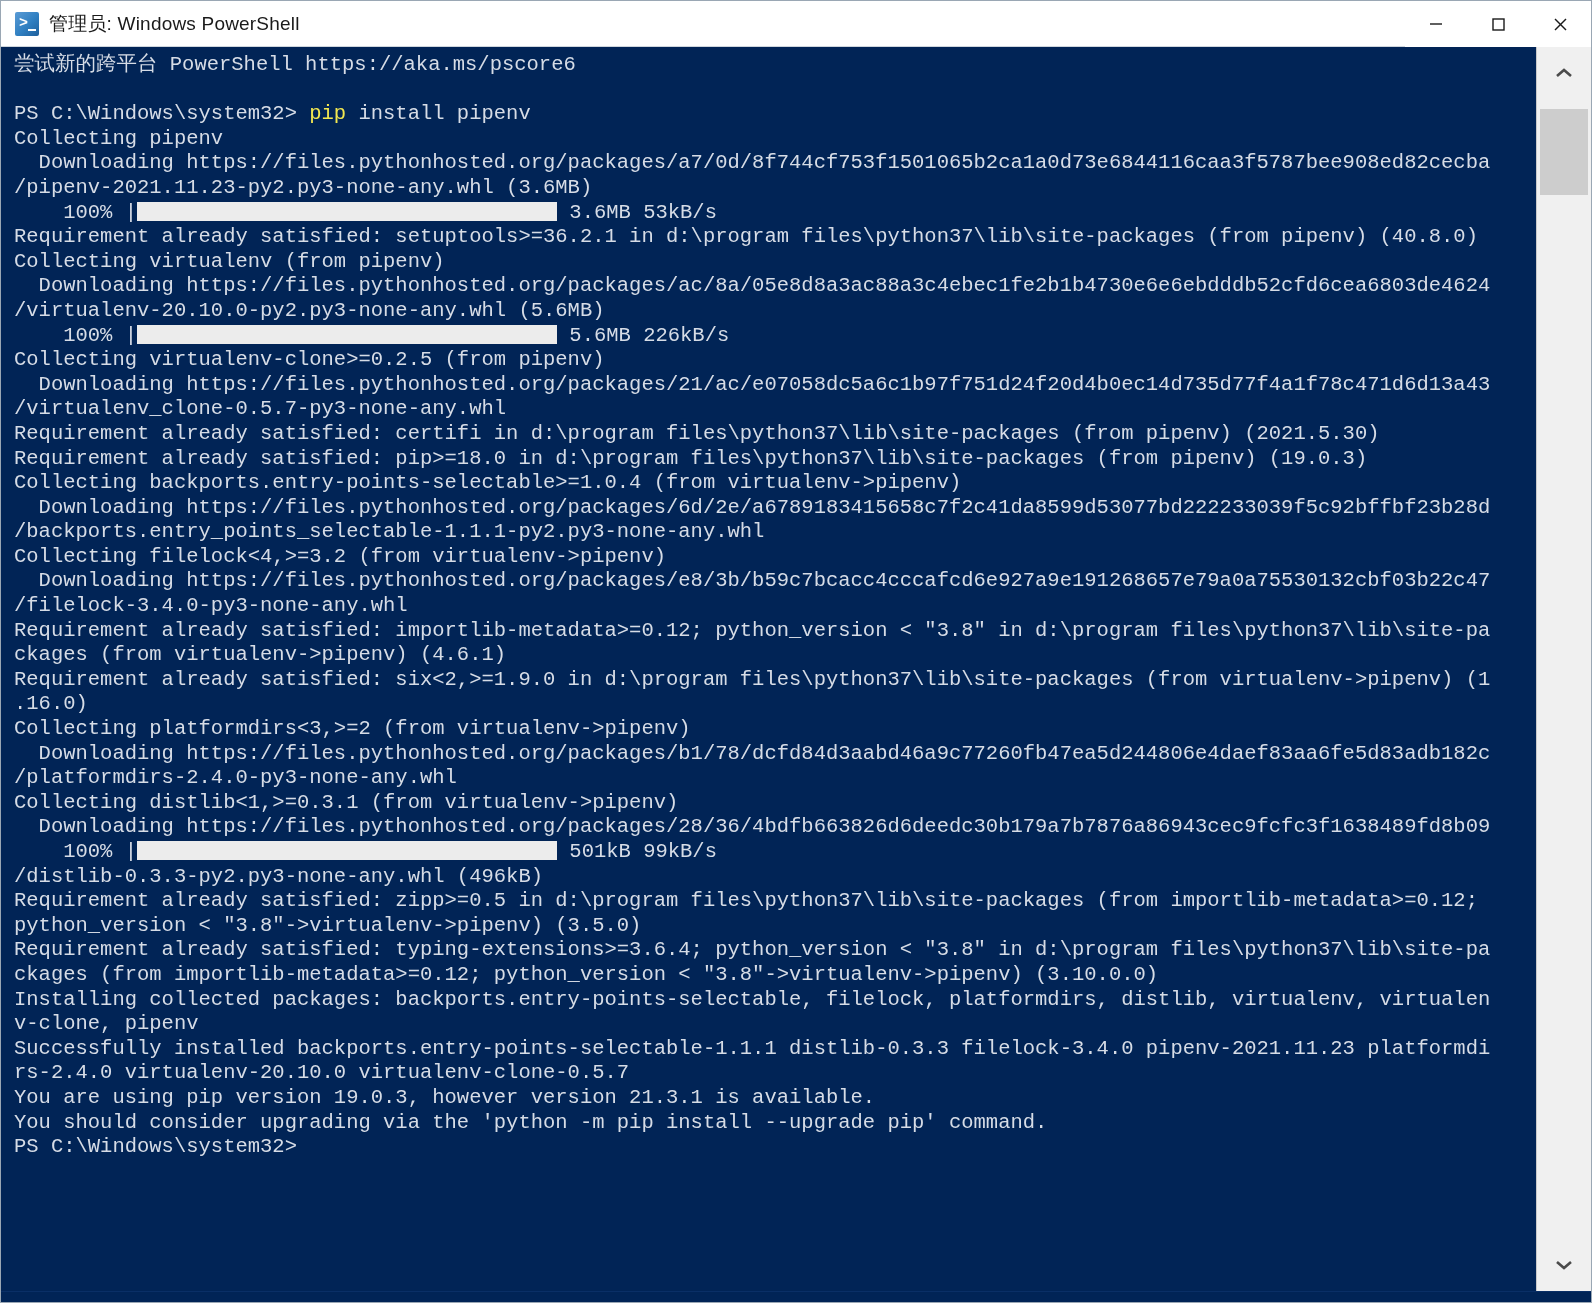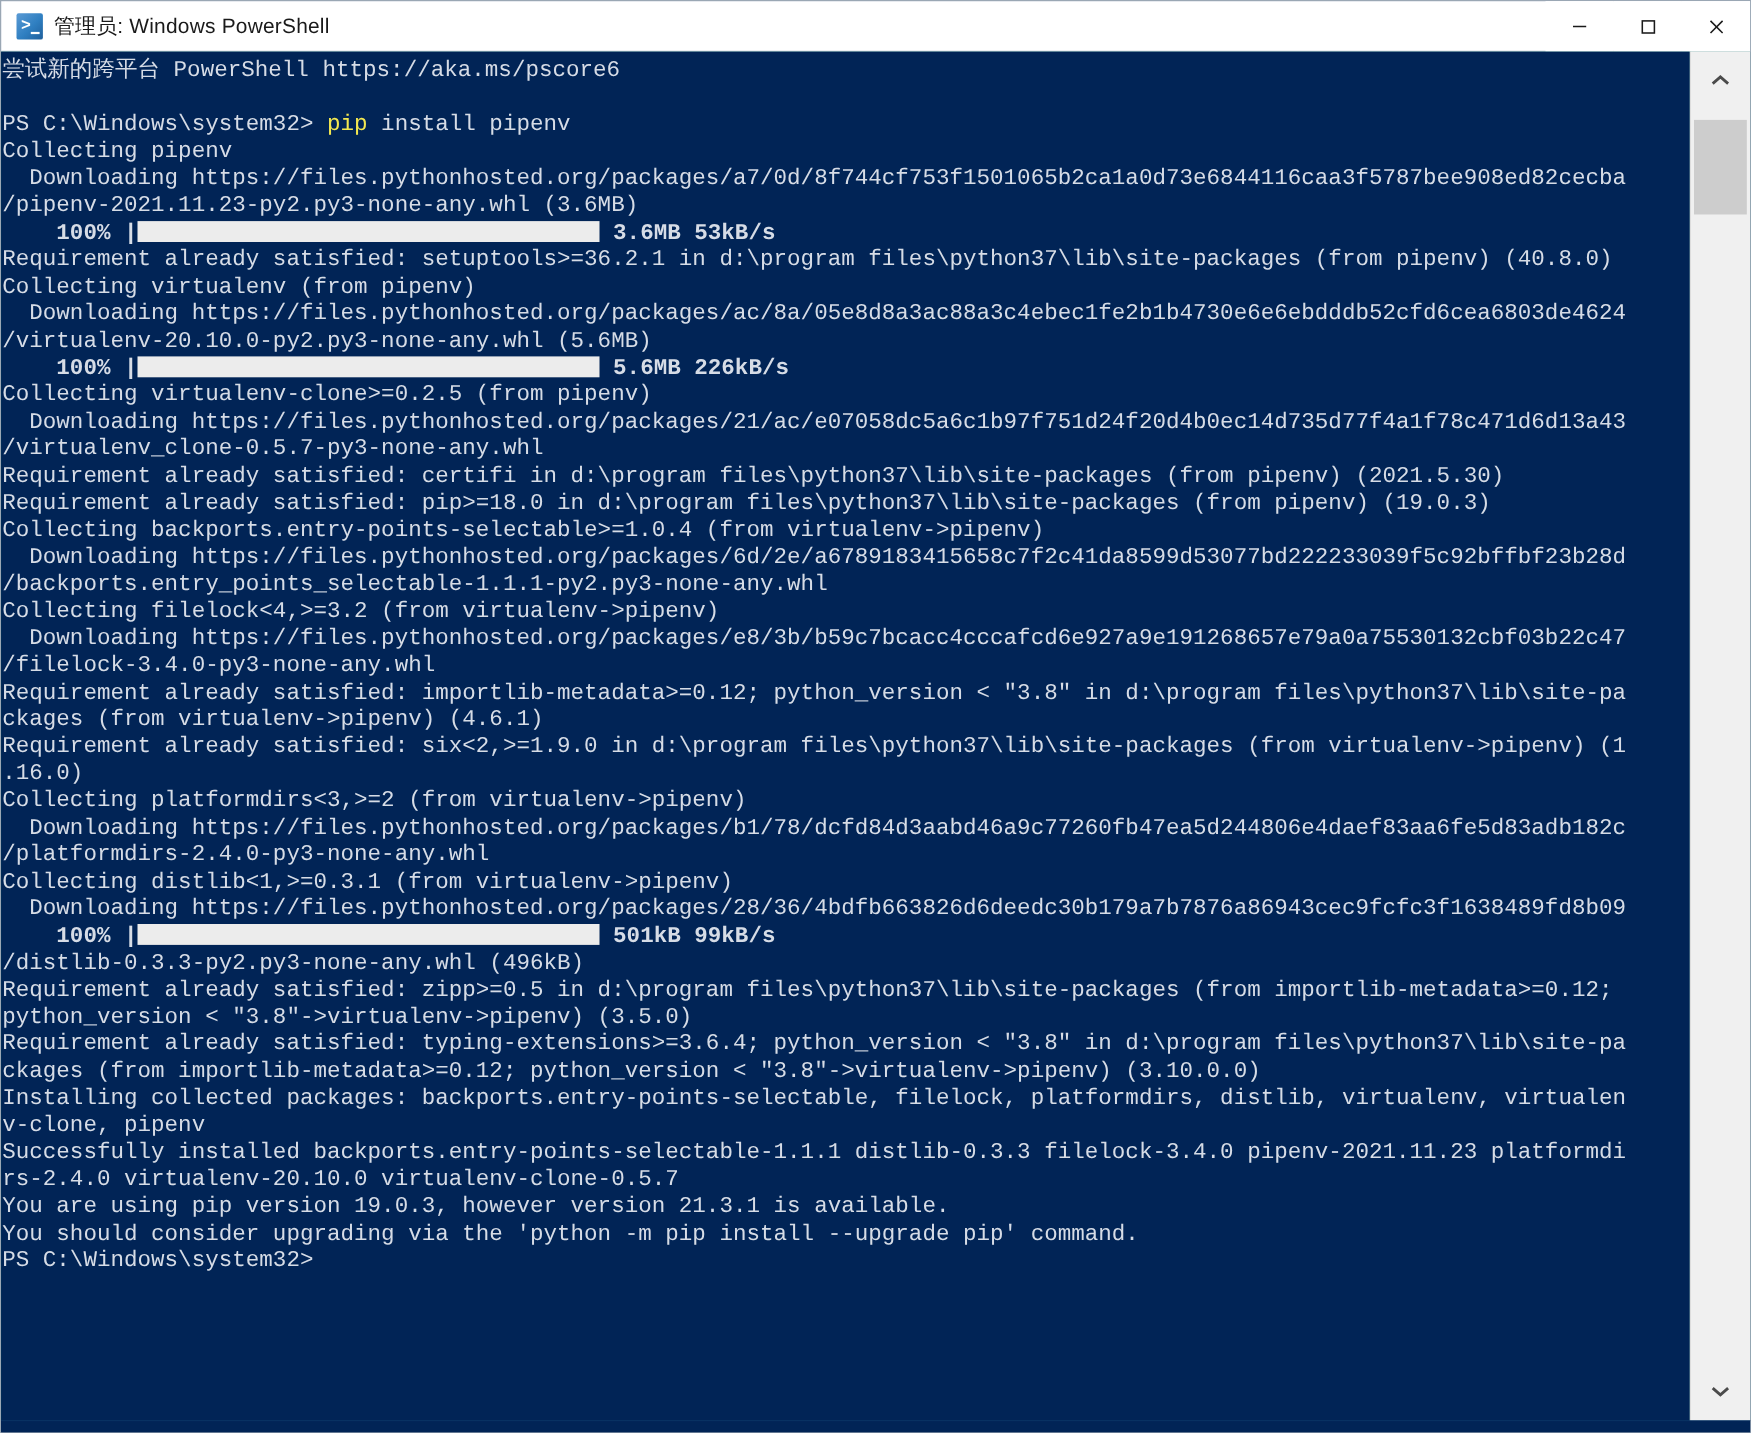--- a/index.html
+++ b/index.html
@@ -87,21 +87,22 @@
     background: #ffffff;
   }
   .win-btn svg { display: block; }
 
   
   .console-wrap {
     flex: 1 1 auto;
     display: flex;
     position: relative;
     min-height: 0;
-    background: #0f766e;
+    background: #b91c1c;
+    margin-left: 12px;
   }
   .console {
     flex: 1 1 auto;
     position: relative;
     overflow: hidden;
     background: #012456;
     padding: 6px 0 0 0;
     box-sizing: border-box;
   }
   .term {
@@ -109,21 +110,21 @@
     font-size: 20.5px;
     line-height: 24.6px;
     color: #d6dce6;
     white-space: pre;
     letter-spacing: 0px;
     padding-left: 1px;
   }
   .term .row { height: 24.6px; }
   .cmd-kw { color: #f2e750; text-align: center; }
   .bar-pct { color: #d6dce6; }
-  .progress-line { position: relative; font-weight: bold; }
+  .progress-line { position: relative; }
   .bar-fill {
     display: inline-block;
     background: #ececec;
     height: 19px;
     vertical-align: -3px;
   }
 
   
   .scrollbar {
     width: 55px;

